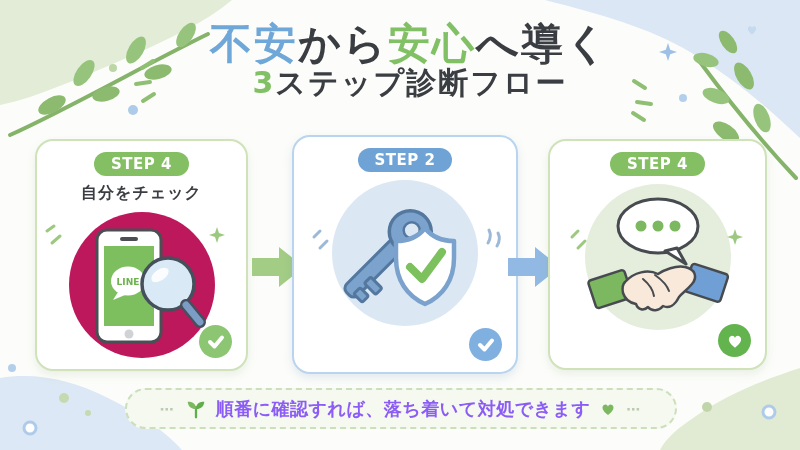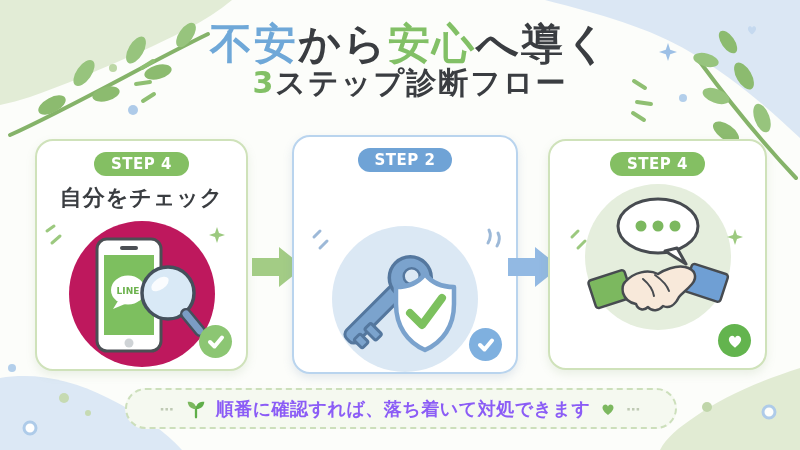--- a/index.html
+++ b/index.html
@@ -12,21 +12,21 @@
   .t1{font-size:42px;letter-spacing:2px;line-height:1.12;}
   .t2{font-size:30px;letter-spacing:2px;line-height:1.08;}
   .accent-blue{color:#6fa8d8;}
   .accent-green{color:#82c066;}
   .card{position:absolute;background:#ffffff;border-radius:18px;display:flex;flex-direction:column;align-items:center;z-index:2;box-sizing:border-box;}
   .card.green{border:2px solid #cfe2ba;box-shadow:0 4px 10px rgba(130,160,110,.15);}
   .card.blue{border:2px solid #b9d4ee;box-shadow:0 4px 10px rgba(110,140,180,.18);}
   .badge{margin-top:11px;padding:3px 17px;border-radius:15px;color:#fff;font-weight:bold;font-size:15px;letter-spacing:.5px;}
   .card.green .badge{background:#84bf63;}
   .card.blue .badge{background:#6fa3d6;}
-  .card-title{margin:7px 12px 0;font-size:22px;font-weight:bold;color:#3a3d41;letter-spacing:1px;}
+  .card-title{margin:7px 12px 0;font-size:16px;font-weight:bold;color:#3a3d41;letter-spacing:1px;}
   .circle{margin-top:8px;width:146px;height:146px;border-radius:50%;display:flex;align-items:center;justify-content:center;}
   .c1{background:#be185d;}
   .c2{background:#dbe8f4;}
   .c3{background:#e5eedd;}
   .corner{position:absolute;right:14px;bottom:11px;width:33px;height:33px;border-radius:50%;display:flex;align-items:center;justify-content:center;}
   .corner.g{background:#8cc673;}
   .corner.b{background:#7fb0df;}
   .corner.h{background:#63b44e;}
   .arrow{position:absolute;z-index:2;}
   .banner{position:absolute;left:125px;top:388px;width:552px;height:41px;background:#f5f9f0;border:2px dashed #ccdfbb;border-radius:24px;display:flex;align-items:center;justify-content:center;gap:9px;z-index:2;box-sizing:border-box;}
@@ -103,21 +103,21 @@
       <svg width="22" height="22" viewBox="0 0 22 22">
           <path d="M5,11 L9.5,15.5 L17,6.5" stroke="#ffffff" stroke-width="4" fill="none" stroke-linecap="round" stroke-linejoin="round"></path>
         </svg>
     </div>
   </section>
 
   <svg class="arrow" style="left:250px;top:245px;" width="58" height="44" viewBox="0 0 58 44">
     <polygon points="2,13 29,13 29,2 54,22 29,42 29,31 2,31" fill="#a3cc85"></polygon>
   </svg>
 
-  <section class="card blue" style="left:292px;top:135px;width:226px;height:239px;justify-content:space-between;">
+  <section class="card blue" style="left:292px;top:135px;width:226px;height:239px;">
     <div class="badge">STEP 2</div>
     <div class="circle c2">
       <svg width="146" height="146" viewBox="0 0 146 146">
         <g transform="translate(50,80) rotate(45)">
           <rect x="-8" y="-24" width="16" height="72" rx="6" fill="#7ba3cd" stroke="#54779e" stroke-width="3"></rect>
           <rect x="4" y="20" width="16" height="9" rx="2" fill="#7ba3cd" stroke="#54779e" stroke-width="3"></rect>
           <rect x="4" y="35" width="12" height="9" rx="2" fill="#7ba3cd" stroke="#54779e" stroke-width="3"></rect>
           <circle cx="0" cy="-40" r="21" fill="#7ba3cd" stroke="#54779e" stroke-width="3.5"></circle>
           <circle cx="0" cy="-42" r="8" fill="#dbe8f4" stroke="#54779e" stroke-width="2.5"></circle>
         </g>

